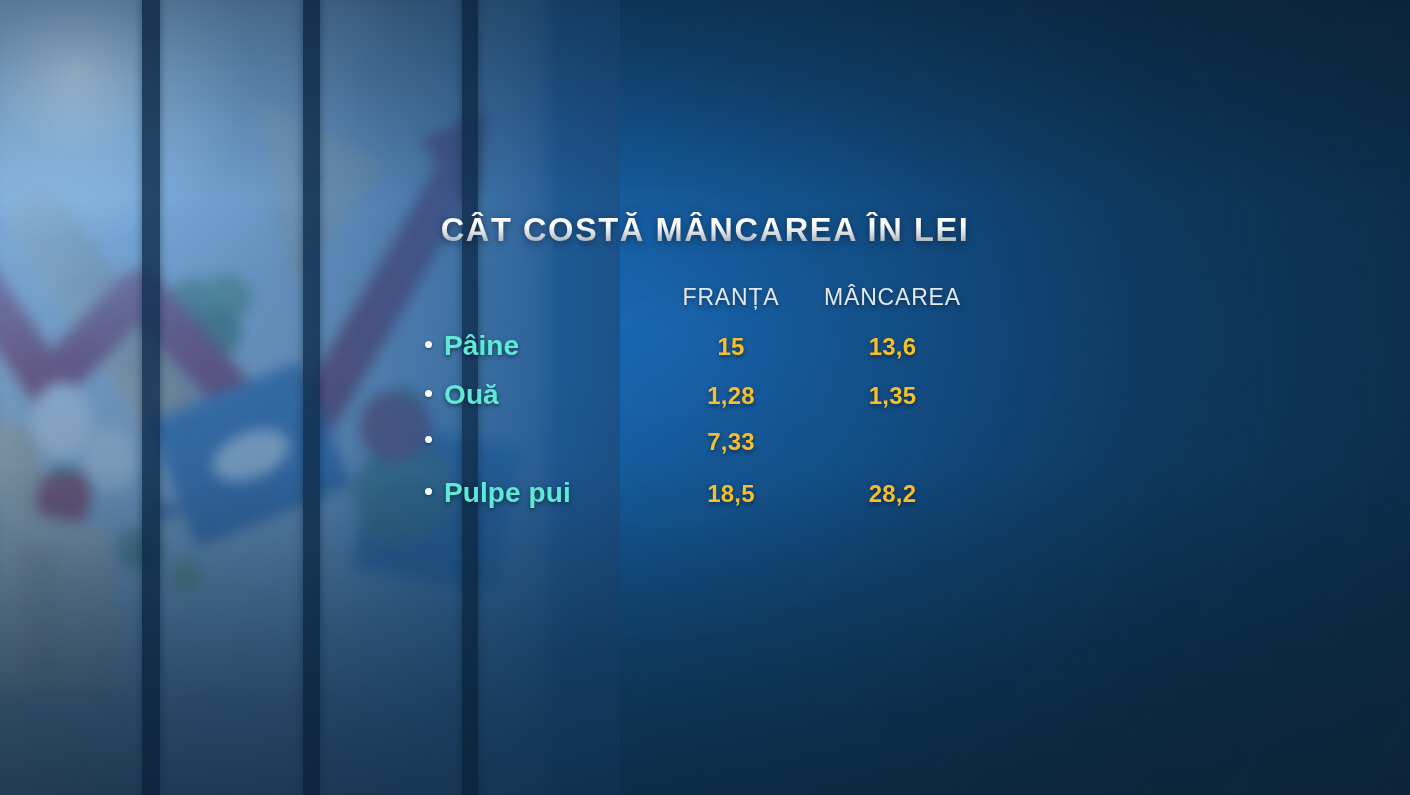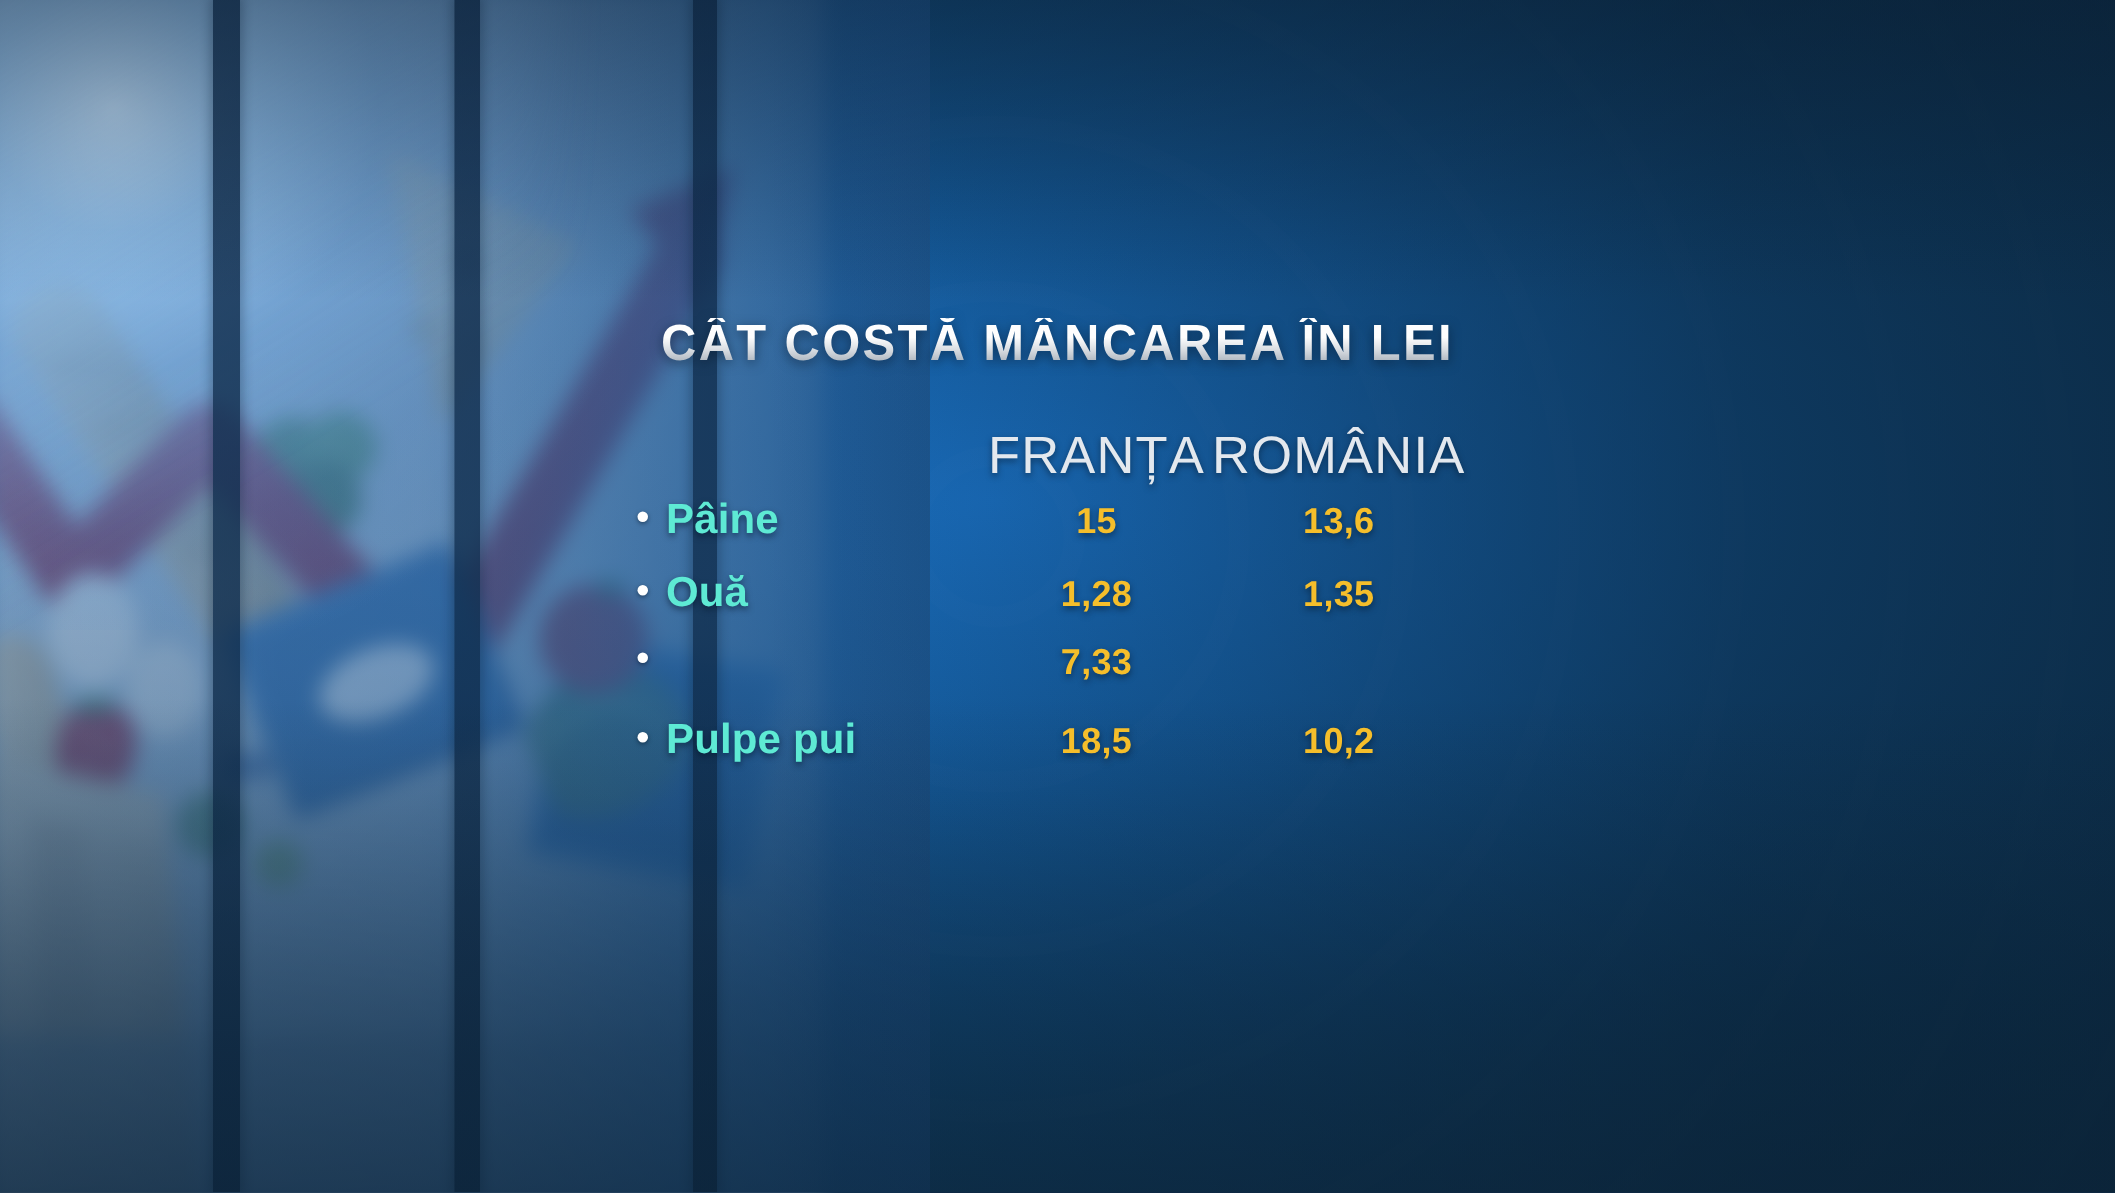--- a/index.html
+++ b/index.html
@@ -151,21 +151,21 @@
     align-items: baseline;
     height: 49px;
   }
   .row.head { height: 46px; }
 
   .c-item { width: 232px; flex: 0 0 232px; }
   .c-fr   { width: 148px; flex: 0 0 148px; text-align: center; }
   .c-ro   { width: 175px; flex: 0 0 175px; text-align: center; }
 
   .hdr {
-    font-size: 35px;
+    font-size: 23px;
     font-weight: 400;
     color: #e3e8ee;
     letter-spacing: .8px;
     text-shadow: 0 2px 4px rgba(4,18,34,.50);
   }
 
   .item {
     display: flex;
     align-items: baseline;
     font-size: 28px;
@@ -343,21 +343,21 @@
 
   <div class="content">
 
     <div class="title">CÂT COSTĂ MÂNCAREA ÎN LEI</div>
 
     <div class="tbl">
 
       <div class="row head">
         <div class="c-item"></div>
         <div class="c-fr hdr">FRANȚA</div>
-        <div class="c-ro hdr">ROMÂNIA</div>
+        <div class="c-ro hdr">MÂNCAREA</div>
       </div>
 
       <div class="row">
         <div class="c-item item">
           <span class="bullet"></span>
           <span>Pâine</span>
         </div>
         <div class="c-fr val">15</div>
         <div class="c-ro val">13,6</div>
       </div>
@@ -377,18 +377,18 @@
         </div>
         <div class="c-fr val">7,33</div>
       </div>
 
       <div class="row">
         <div class="c-item item">
           <span class="bullet"></span>
           <span>Pulpe pui</span>
         </div>
         <div class="c-fr val">18,5</div>
-        <div class="c-ro val">10,2</div>
+        <div class="c-ro val">28,2</div>
       </div>
 
     </div>
   </div>
 </div>
 
 </body></html>

